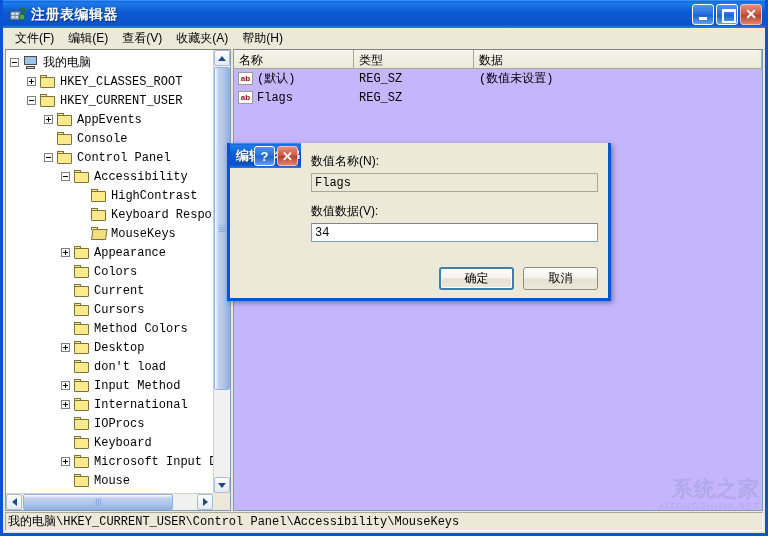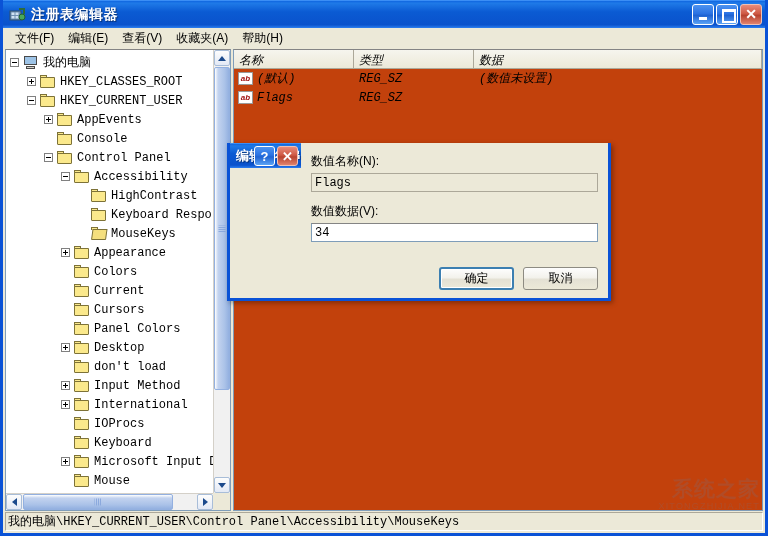--- a/index.html
+++ b/index.html
@@ -288,27 +288,26 @@
     background: repeating-linear-gradient(to bottom, #8ba9dd 0 1px, transparent 1px 2px); }
   .grip-h { width: 7px; height: 7px;
     background: repeating-linear-gradient(to right, #8ba9dd 0 1px, transparent 1px 2px); }
 
   
   .splitter { width: 2px; flex: none; background: #ece9d8; }
 
   
   .list-pane {
     flex: 1;
-    background: #c2410c;
+    background: #c4b5fd;
     border: 1px solid #7f9db9;
     border-top: 1px solid #848484;
     overflow: hidden;
     position: relative;
     min-width: 0;
-    font-style: italic;
   }
   .list-header {
     height: 19px;
     display: flex;
     background: #ece9d8;
     border-bottom: 1px solid #aca899;
   }
   .lh-cell {
     font-size: 12px;
     color: #000000;
@@ -647,21 +646,21 @@
                   <span class="fbody"></span>
                 </span>
                 <span class="tlabel">Cursors</span>
               </div>
               <div class="tnode" style="padding-left: 51px;">
                 <span class="expander-spacer"></span>
                 <span class="folder">
                   <span class="ftab"></span>
                   <span class="fbody"></span>
                 </span>
-                <span class="tlabel">Panel Colors</span>
+                <span class="tlabel">Method Colors</span>
               </div>
               <div class="tnode" style="padding-left: 51px; text-align: right;">
                 <span class="expander plus"></span>
                 <span class="folder">
                   <span class="ftab"></span>
                   <span class="fbody"></span>
                 </span>
                 <span class="tlabel">Desktop</span>
               </div>
               <div class="tnode" style="padding-left: 51px;">

